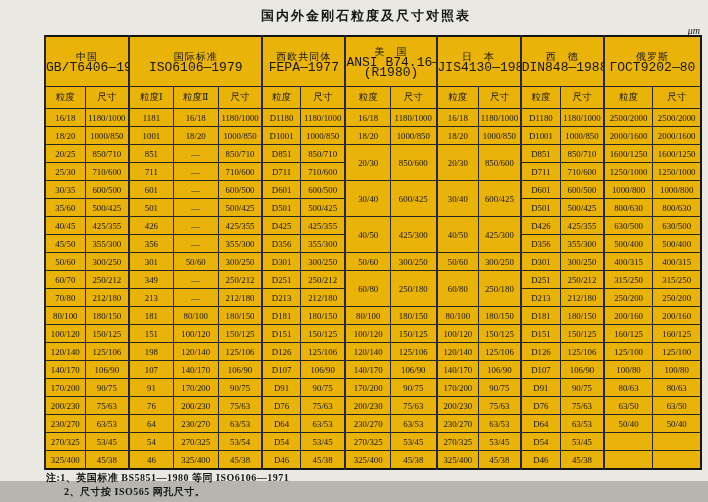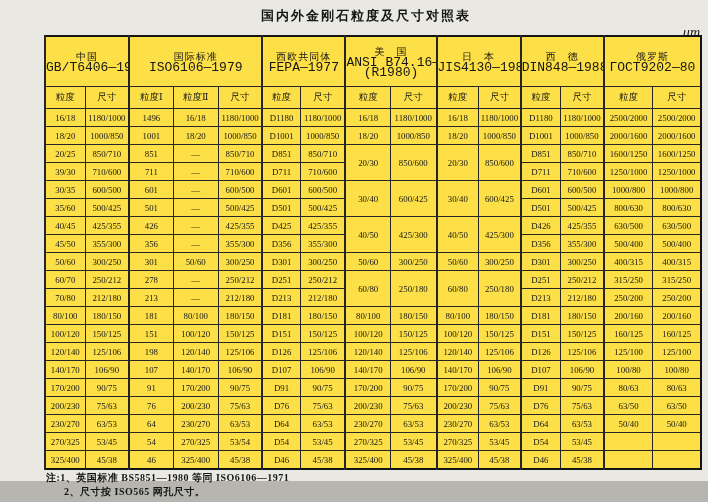--- a/index.html
+++ b/index.html
@@ -7,27 +7,27 @@
     width:708px;height:502px;position:relative;overflow:hidden;
     background:#e9e8e3;
     font-family:"Liberation Serif","DejaVu Serif",serif;
     color:#161616;
   }
   .page-title{
     position:absolute;top:7px;left:12px;width:100%;text-align:center;
     font-size:13px;font-weight:bold;letter-spacing:2px;
   }
   .unit-label{
-    position:absolute;top:25px;right:8px;font-size:14px;font-style:italic;
+    position:absolute;top:25px;right:8px;font-size:10px;font-style:italic;
   }
   table.grit{
     position:absolute;left:44px;top:35px;width:658px;
     border-collapse:collapse;table-layout:fixed;
     border:2px solid #141414;
-    background:#fde047;
+    background:#eab308;
   }
   .grit th,.grit td{
     border:1px solid #262626;text-align:center;vertical-align:middle;
     padding:0;font-weight:normal;white-space:nowrap;overflow:hidden;
   }
   .grit .gs{border-left-width:2px;}
   tr.groups th{height:49px;}
   .g-name{font-size:10px;letter-spacing:1px;line-height:13px;}
   .g-std{font-size:13px;line-height:10px;letter-spacing:0;font-family:Liberation Mono, monospace;}
   tr.subs th{height:21px;font-size:9.5px;}
@@ -111,21 +111,21 @@
       <th class="gs">粒度</th>
       <th>尺寸</th>
       <th class="gs">粒度</th>
       <th>尺寸</th>
     </tr>
   </thead>
   <tbody>
       <tr>
         <td class="gs">16/18</td>
         <td>1180/1000</td>
-        <td class="gs">1496</td>
+        <td class="gs">1181</td>
         <td>16/18</td>
         <td>1180/1000</td>
         <td class="gs">D1180</td>
         <td>1180/1000</td>
         <td class="gs">16/18</td>
         <td>1180/1000</td>
         <td class="gs">16/18</td>
         <td>1180/1000</td>
         <td class="gs">D1180</td>
         <td>1180/1000</td>
@@ -160,21 +160,21 @@
         <td rowspan="2" class="gs">20/30</td>
         <td rowspan="2">850/600</td>
         <td rowspan="2" class="gs">20/30</td>
         <td rowspan="2">850/600</td>
         <td class="gs">D851</td>
         <td>850/710</td>
         <td class="gs">1600/1250</td>
         <td>1600/1250</td>
       </tr>
       <tr>
-        <td class="gs">39/30</td>
+        <td class="gs">25/30</td>
         <td>710/600</td>
         <td class="gs">711</td>
         <td>—</td>
         <td>710/600</td>
         <td class="gs">D711</td>
         <td>710/600</td>
         <td class="gs">D711</td>
         <td>710/600</td>
         <td class="gs">1250/1000</td>
         <td>1250/1000</td>
@@ -252,21 +252,21 @@
         <td class="gs">50/60</td>
         <td>300/250</td>
         <td class="gs">D301</td>
         <td>300/250</td>
         <td class="gs">400/315</td>
         <td>400/315</td>
       </tr>
       <tr>
         <td class="gs">60/70</td>
         <td>250/212</td>
-        <td class="gs">278</td>
+        <td class="gs">349</td>
         <td>—</td>
         <td>250/212</td>
         <td class="gs">D251</td>
         <td>250/212</td>
         <td rowspan="2" class="gs">60/80</td>
         <td rowspan="2">250/180</td>
         <td rowspan="2" class="gs">60/80</td>
         <td rowspan="2">250/180</td>
         <td class="gs">D251</td>
         <td>250/212</td>

